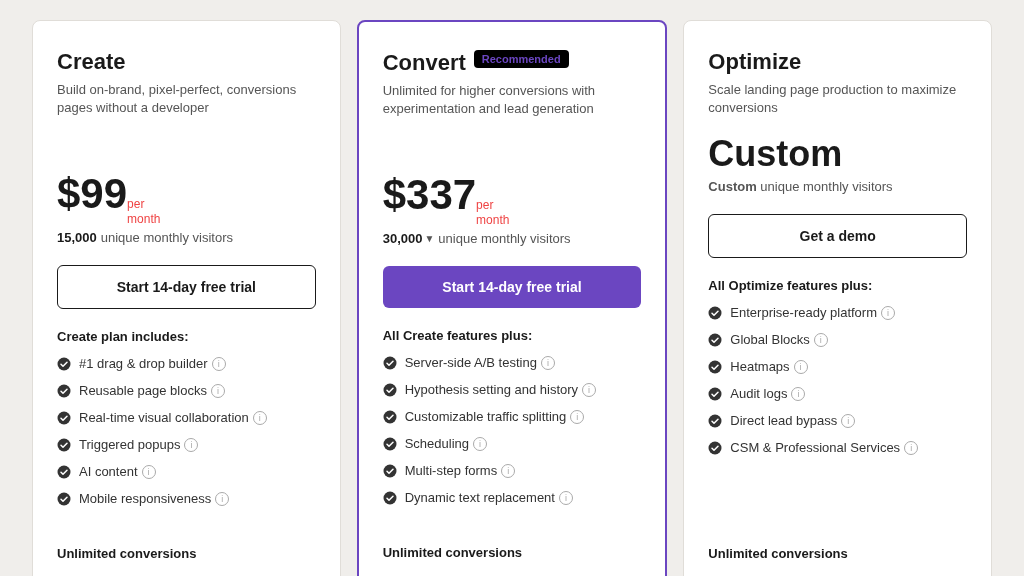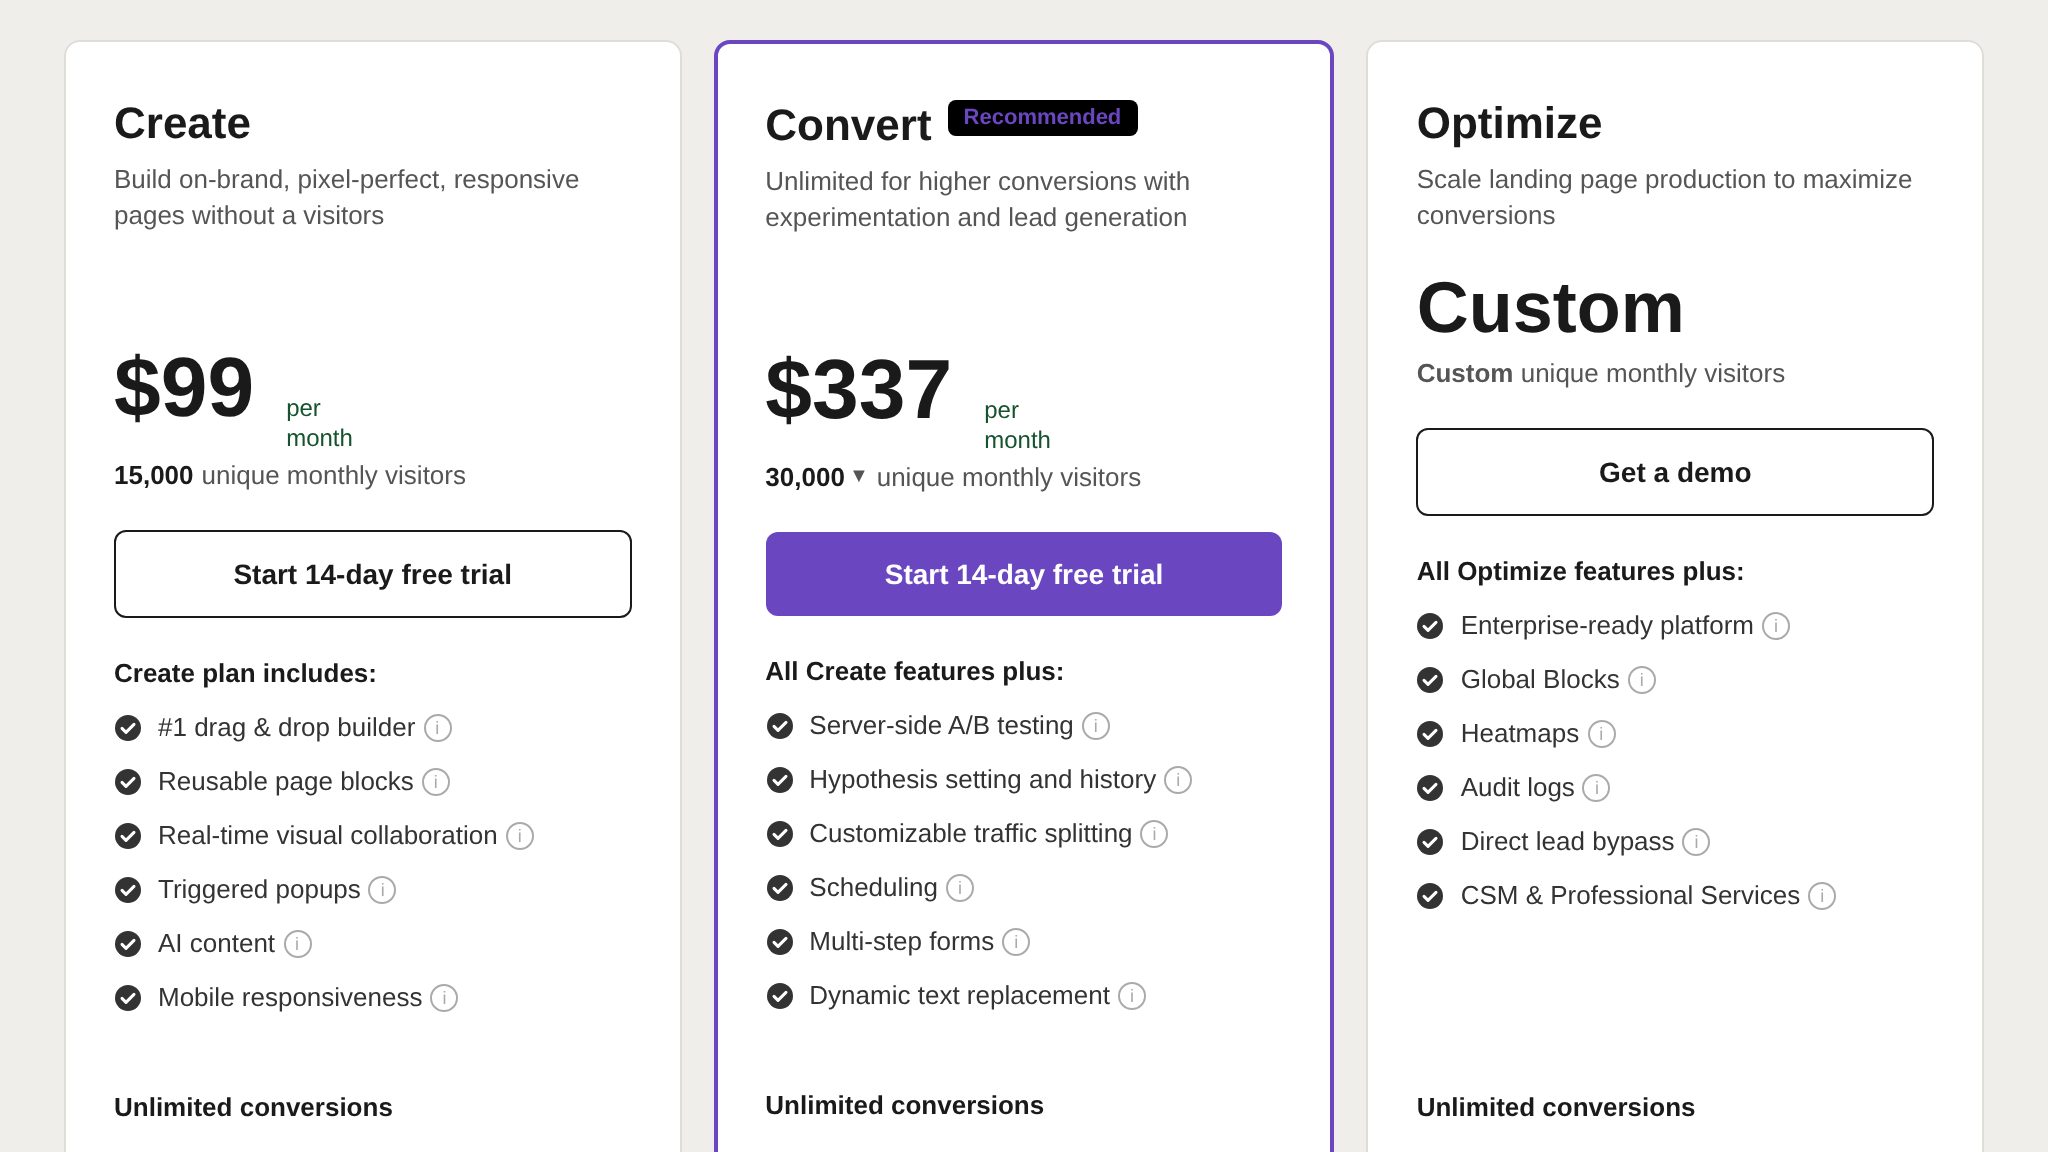--- a/index.html
+++ b/index.html
@@ -52,33 +52,33 @@
     }
     .plan-description {
       font-size: 13px;
       color: #555;
       line-height: 1.4;
       margin-bottom: 16px;
     }
     .price-row {
       display: flex;
       align-items: baseline;
-      gap: 16px;
+      gap: 0;
       margin-bottom: 4px;
       margin-top: 40px;
     }
     .price-amount {
       font-size: 42px;
       font-weight: 800;
       color: #1a1a1a;
       line-height: 1;
     }
     .price-period {
       font-size: 12px;
-      color: #14532d;
+      color: #ef4444;
       line-height: 1.2;
     }
     .visitors-row {
       font-size: 13px;
       color: #555;
       margin-bottom: 20px;
       display: flex;
       align-items: center;
       gap: 4px;
     }
@@ -170,21 +170,21 @@
     }
   </style>
 </head>
 <body>
 
 <div class="pricing-container">
 <div class="card">
       <div class="plan-title-row">
         <span class="plan-title">Create</span>
       </div>
-      <div class="plan-description">Build on-brand, pixel-perfect, responsive pages without a visitors</div>
+      <div class="plan-description">Build on-brand, pixel-perfect, conversions pages without a developer</div>
       <div class="price-row">
         <span class="price-amount">$99</span>
         <span class="price-period">per<br>month</span>
       </div>
       <div class="visitors-row">
         <span class="visitors-number">15,000</span>
         <span> unique monthly visitors</span>
       </div>
       <button class="btn btn-outline">Start 14-day free trial</button>
       <div class="features-section">

